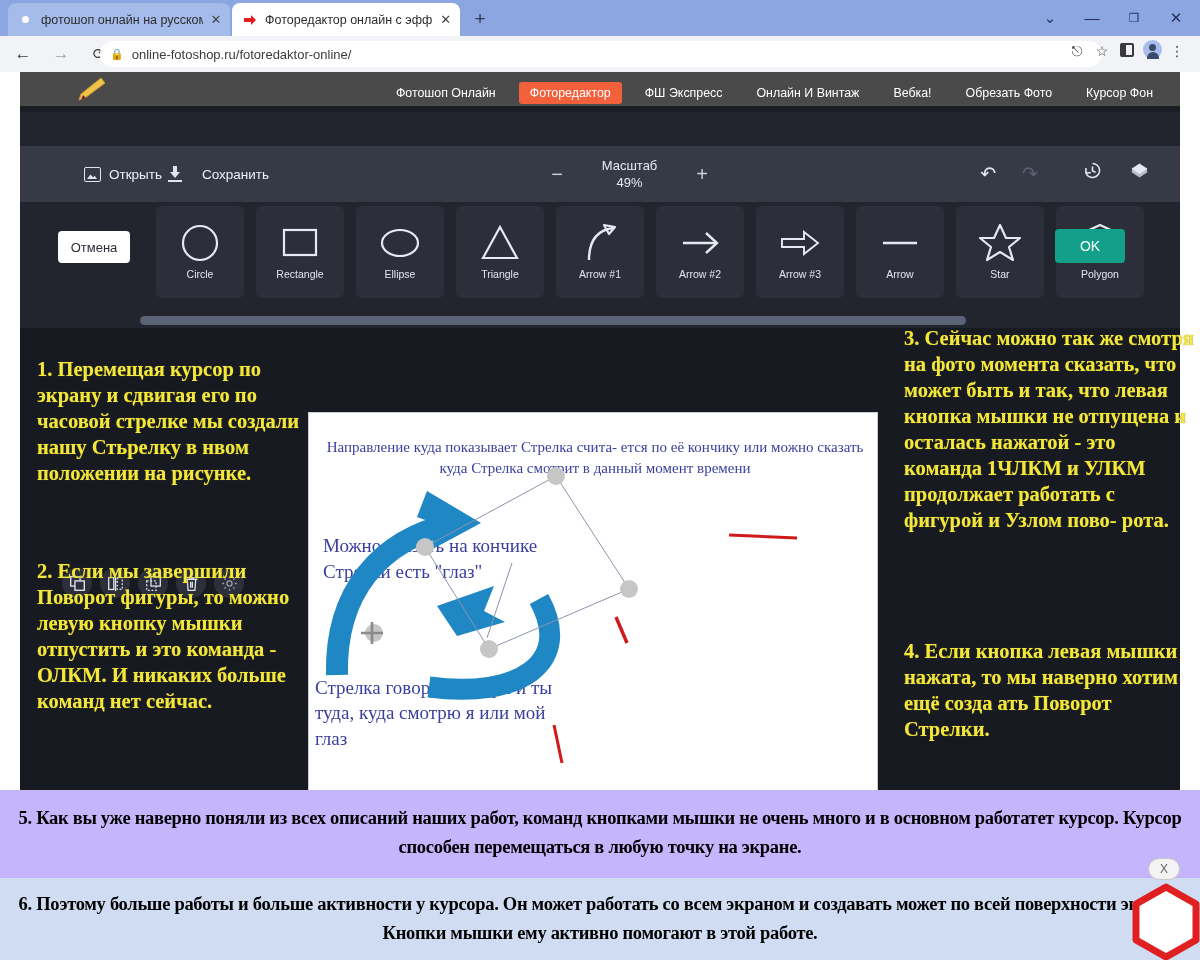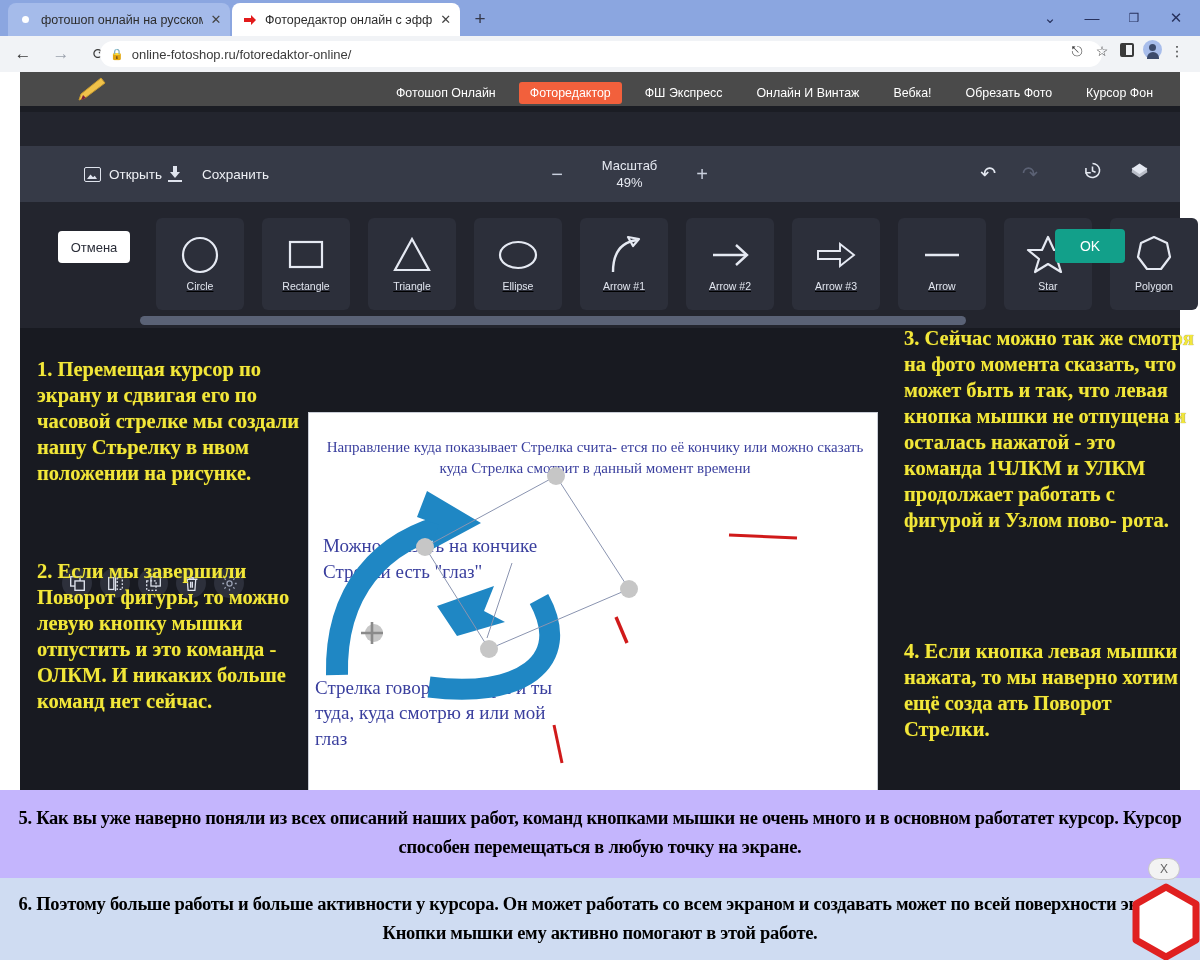--- a/index.html
+++ b/index.html
@@ -157,21 +157,21 @@
   
   .shapebar {
     position: absolute; left: 0; top: 96px; width: 1160px; height: 106px;
     background: #23252e;
   }
   .cancel-btn {
     position: absolute; left: 38px; top: 29px; width: 72px; height: 32px;
     background: #ffffff; color: #2a2d38; font-size: 13px;
     display: flex; align-items: center; justify-content: center; border-radius: 4px;
   }
-  .shape-list { position:absolute; left:136px; top:16px; display:flex; gap:18px;text-decoration:underline; }
+  .shape-list { position:absolute; left:136px; top:4px; display:flex; gap:12px; }
   .shape-tile {
     width: 88px; height: 92px; background: #2c2f3a; border-radius: 6px;
     display: flex; flex-direction: column; align-items: center;
     justify-content: flex-start; padding-top: 14px;
   }
   .shape-ico { height: 46px; display:flex; align-items:center; justify-content:center; }
   .shape-lbl { font-size: 10.5px; color: #e2e6ef; margin-top: 2px; }
   .ok-btn {
     position: absolute; left: 1035px; top: 27px; width: 70px; height: 34px;
     background: #12a08a; color: #fff; font-size: 14px; border-radius: 4px;
@@ -365,33 +365,33 @@
               <svg width="44" height="44">
                   <rect x="6" y="9" width="32" height="25" fill="none" stroke="#e5e9f2" stroke-width="2.2"></rect>
                 </svg>
             </span>
             <span class="shape-lbl">Rectangle</span>
           </div>
 
           <div class="shape-tile">
             <span class="shape-ico">
               <svg width="44" height="44">
+                  <ellipse cx="22" cy="22" rx="18" ry="13" fill="none" stroke="#e5e9f2" stroke-width="2.2"></ellipse>
+                </svg>
+            </span>
+            <span class="shape-lbl">Ellipse</span>
+          </div>
+
+          <div class="shape-tile">
+            <span class="shape-ico">
+              <svg width="44" height="44">
                   <polygon points="22,6 39,37 5,37" fill="none" stroke="#e5e9f2" stroke-width="2.2"></polygon>
                 </svg>
             </span>
             <span class="shape-lbl">Triangle</span>
-          </div>
-
-          <div class="shape-tile">
-            <span class="shape-ico">
-              <svg width="44" height="44">
-                  <ellipse cx="22" cy="22" rx="18" ry="13" fill="none" stroke="#e5e9f2" stroke-width="2.2"></ellipse>
-                </svg>
-            </span>
-            <span class="shape-lbl">Ellipse</span>
           </div>
 
           <div class="shape-tile">
             <span class="shape-ico">
               <svg width="44" height="44" viewBox="0 0 44 44">
                 <path d="M11 39 C11 18 20 9 35 7" fill="none" stroke="#e5e9f2" stroke-width="2.4"></path>
                 <path d="M37 6 L26 4 L31 13 Z" fill="none" stroke="#e5e9f2" stroke-width="2.2" stroke-linejoin="round"></path>
               </svg>
             </span>
             <span class="shape-lbl">Arrow #1</span>

